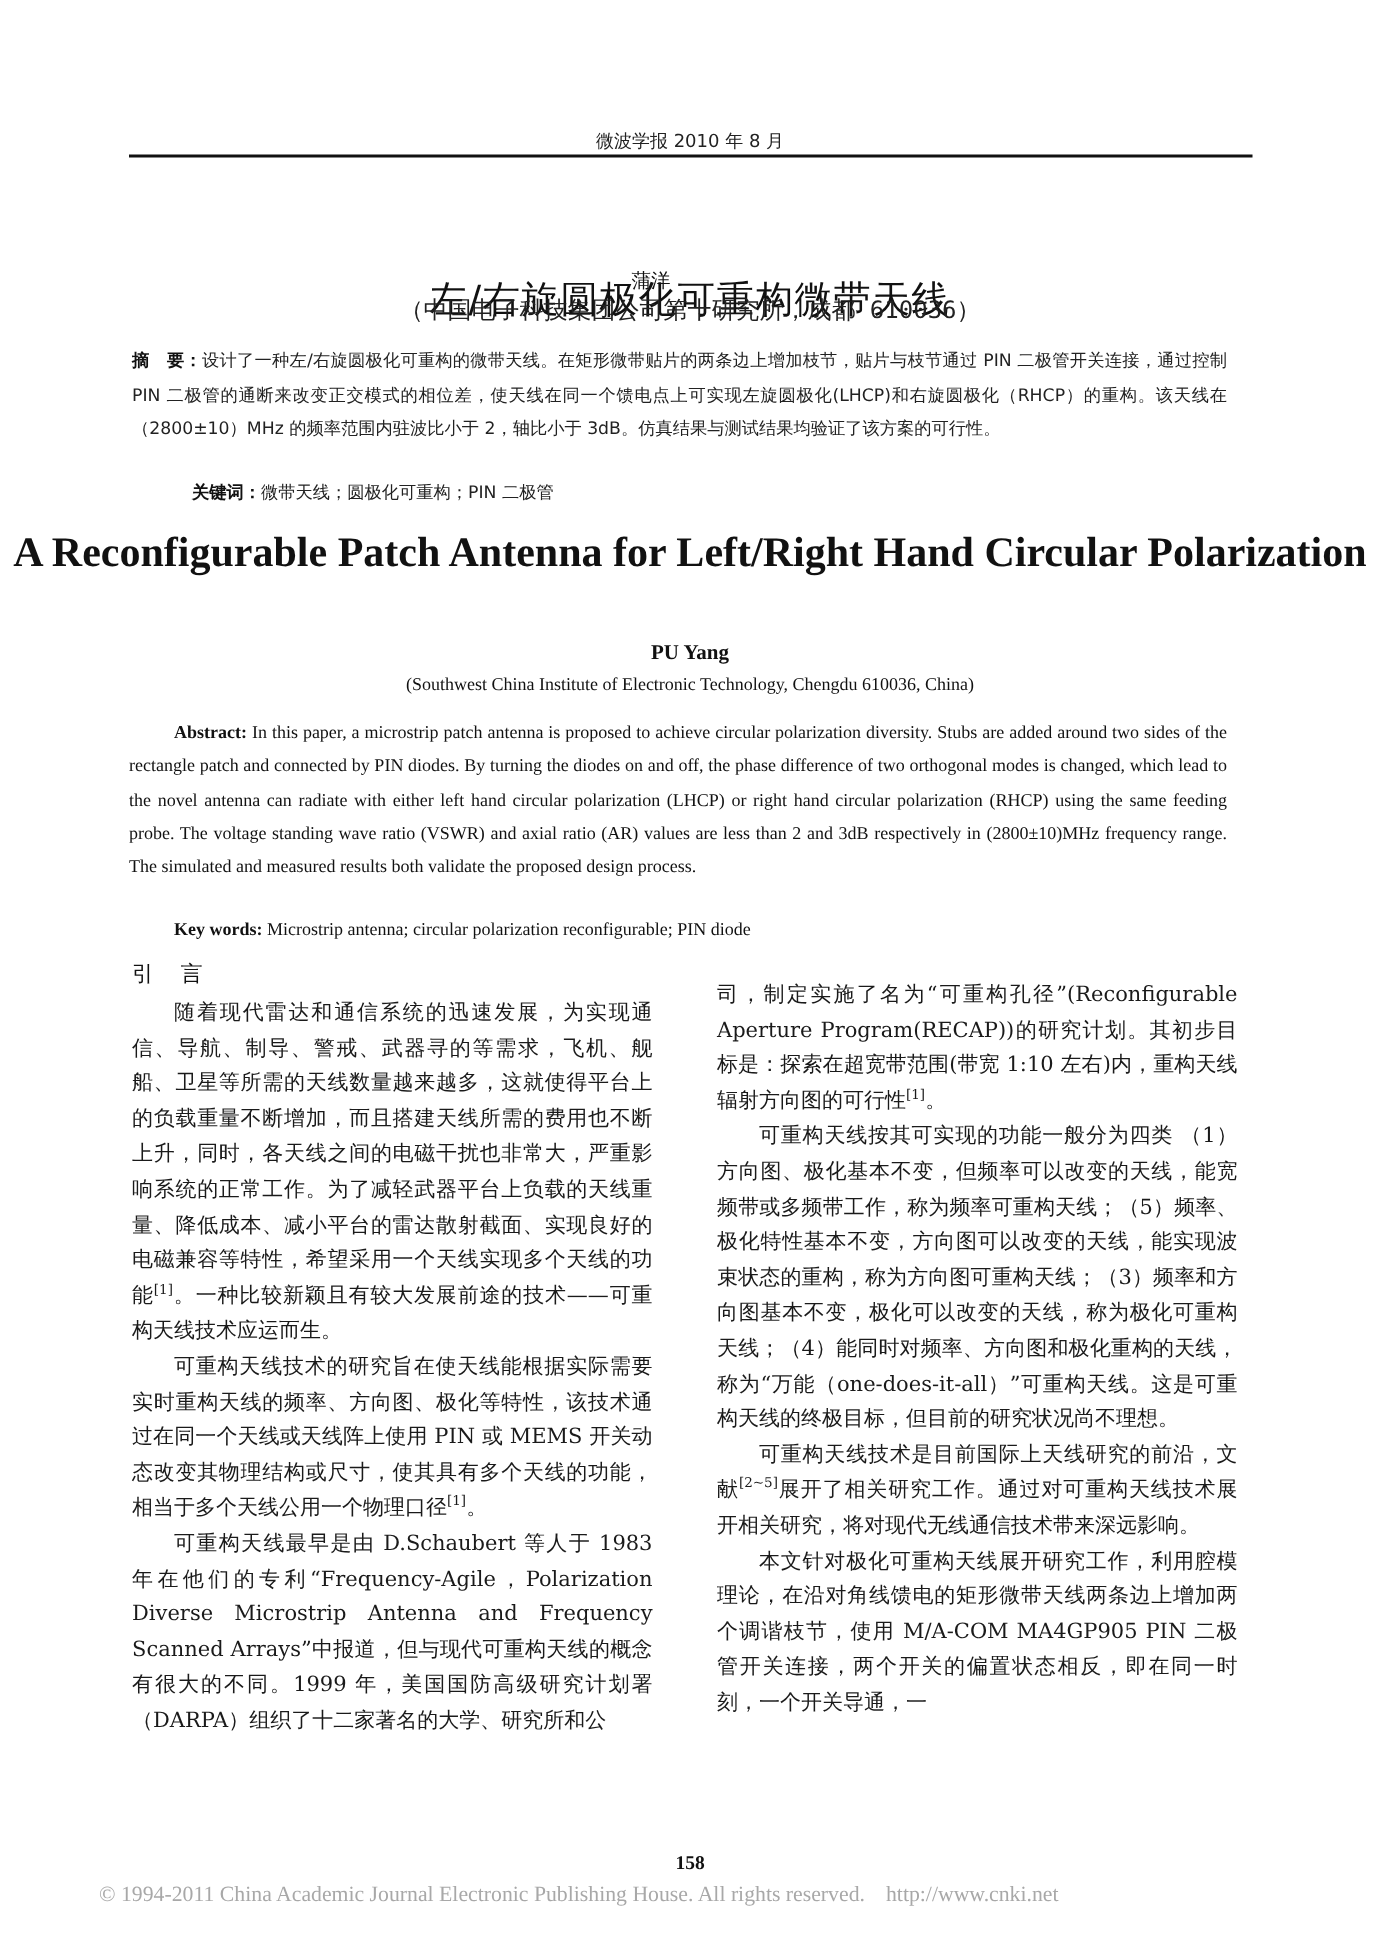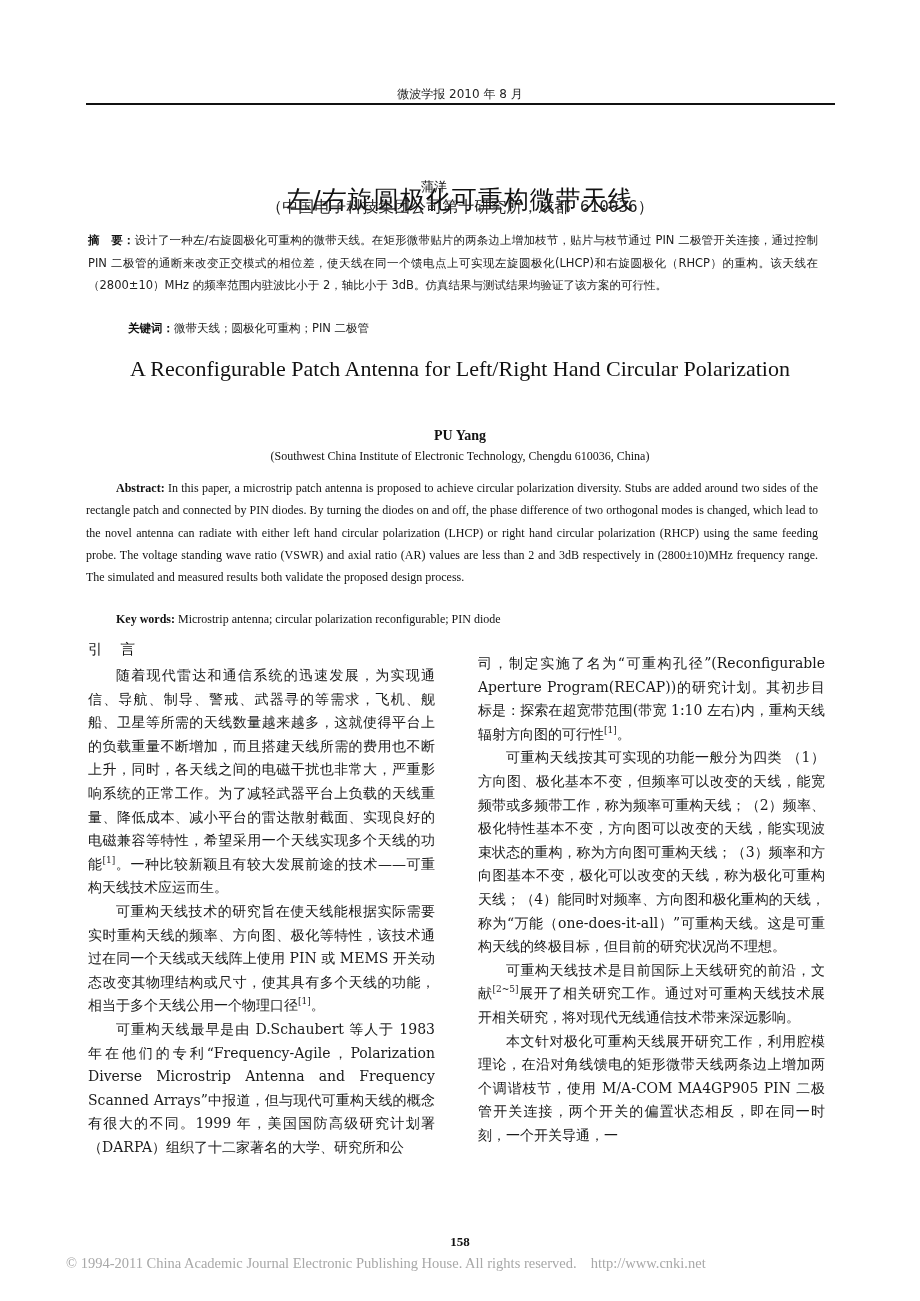--- a/index.html
+++ b/index.html
@@ -32,21 +32,21 @@
     }
     .cn-abstract .label { font-weight: bold; color: #111; }
     .cn-keywords {
       position: absolute; top: 318px; left: 88px; width: 730px;
       font-family: "DejaVu Sans", sans-serif; font-size: 11.5px; line-height: 20px; color: #222; margin-left: 40px;
     }
     .cn-keywords .label { font-weight: bold; color: #111; }
 
     .en-title {
       position: absolute; top: 347px; left: 0; width: 920px; text-align: center;
-      font-family: "Liberation Serif", serif; font-weight: normal; font-size: 22px; line-height: 44px; color: #111;
+      font-family: "Liberation Serif", serif; font-weight: bold; font-size: 28px; line-height: 44px; color: #111;
     }
     .en-author {
       position: absolute; top: 428px; left: 0; width: 920px; text-align: center;
       font-family: "Liberation Serif", serif; font-weight: bold; font-size: 14px;
     }
     .en-affil {
       position: absolute; top: 449px; left: 0; width: 920px; text-align: center;
       font-family: "Liberation Serif", serif; font-size: 12px;
     }
     .en-abstract {
@@ -122,21 +122,21 @@
   <div class="section-head">引言</div>
 
   <div class="col col-left">
     <p><span>随着现代雷达和通信系统的迅速发展，为实现通信、导航、制导、警戒、武器寻的等需求，飞机、舰船、卫星等所需的天线数量越来越多，这就使得平台上的负载重量不断增加，而且搭建天线所需的费用也不断上升，同时，各天线之间的电磁干扰也非常大，严重影响系统的正常工作。为了减轻武器平台上负载的天线重量、降低成本、减小平台的雷达散射截面、实现良好的电磁兼容等特性，希望采用一个天线实现多个天线的功能</span><sup>[1]</sup><span>。一种比较新颖且有较大发展前途的技术——可重构天线技术应运而生。</span></p>
     <p><span>可重构天线技术的研究旨在使天线能根据实际需要实时重构天线的频率、方向图、极化等特性，该技术通过在同一个天线或天线阵上使用 PIN 或 MEMS 开关动态改变其物理结构或尺寸，使其具有多个天线的功能，相当于多个天线公用一个物理口径</span><sup>[1]</sup><span>。</span></p>
     <p><span>可重构天线最早是由 D.Schaubert 等人于 1983 年在他们的专利“Frequency-Agile，Polarization Diverse Microstrip Antenna and Frequency Scanned Arrays”中报道，但与现代可重构天线的概念有很大的不同。1999 年，美国国防高级研究计划署（DARPA）组织了十二家著名的大学、研究所和公</span></p>
   </div>
 
   <div class="col col-right">
     <p class="noindent"><span>司，制定实施了名为“可重构孔径”(Reconfigurable Aperture Program(RECAP))的研究计划。其初步目标是：探索在超宽带范围(带宽 1:10 左右)内，重构天线辐射方向图的可行性</span><sup>[1]</sup><span>。</span></p>
-    <p><span>可重构天线按其可实现的功能一般分为四类 （1）方向图、极化基本不变，但频率可以改变的天线，能宽频带或多频带工作，称为频率可重构天线；（2）频率、极化特性基本不变，方向图可以改变的天线，能实现波束状态的重构，称为方向图可重构天线；（3）频率和方向图基本不变，极化可以改变的天线，称为极化可重构天线；（4）能同时对频率、方向图和极化重构的天线，称为“万能（one-does-it-all）”可重构天线。这是可重构天线的终极目标，但目前的研究状况尚不理想。</span></p>
+    <p><span>可重构天线按其可实现的功能一般分为四类 （1）方向图、极化基本不变，但频率可以改变的天线，能宽频带或多频带工作，称为频率可重构天线；（5）频率、极化特性基本不变，方向图可以改变的天线，能实现波束状态的重构，称为方向图可重构天线；（3）频率和方向图基本不变，极化可以改变的天线，称为极化可重构天线；（4）能同时对频率、方向图和极化重构的天线，称为“万能（one-does-it-all）”可重构天线。这是可重构天线的终极目标，但目前的研究状况尚不理想。</span></p>
     <p><span>可重构天线技术是目前国际上天线研究的前沿，文献</span><sup>[2~5]</sup><span>展开了相关研究工作。通过对可重构天线技术展开相关研究，将对现代无线通信技术带来深远影响。</span></p>
     <p><span>本文针对极化可重构天线展开研究工作，利用腔模理论，在沿对角线馈电的矩形微带天线两条边上增加两个调谐枝节，使用 M/A-COM MA4GP905 PIN 二极管开关连接，两个开关的偏置状态相反，即在同一时刻，一个开关导通，一</span></p>
   </div>
 
   <div class="page-number">158</div>
   <div class="copyright">
     <span>© 1994-2011 China Academic Journal Electronic Publishing House. All rights reserved.</span><span class="url">http://www.cnki.net</span>
   </div>
 
 </div>

